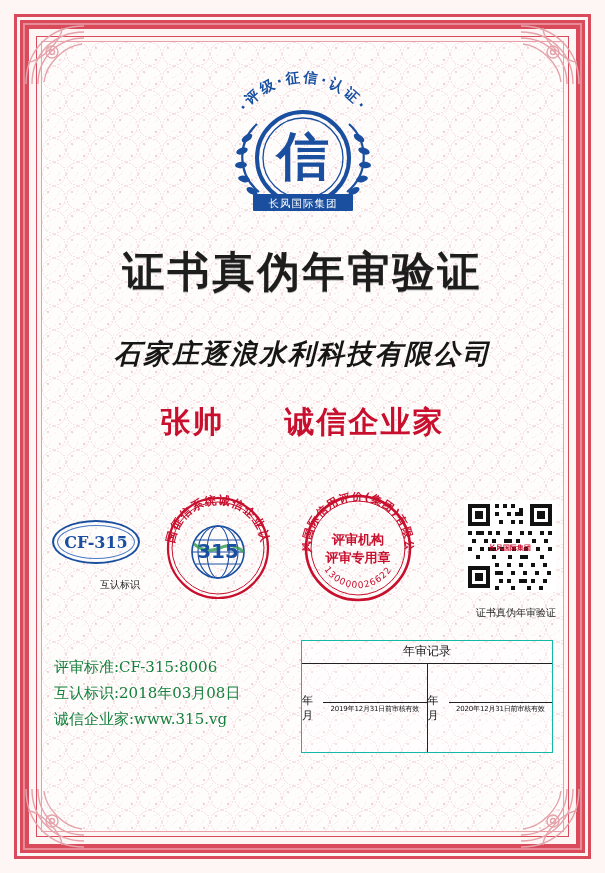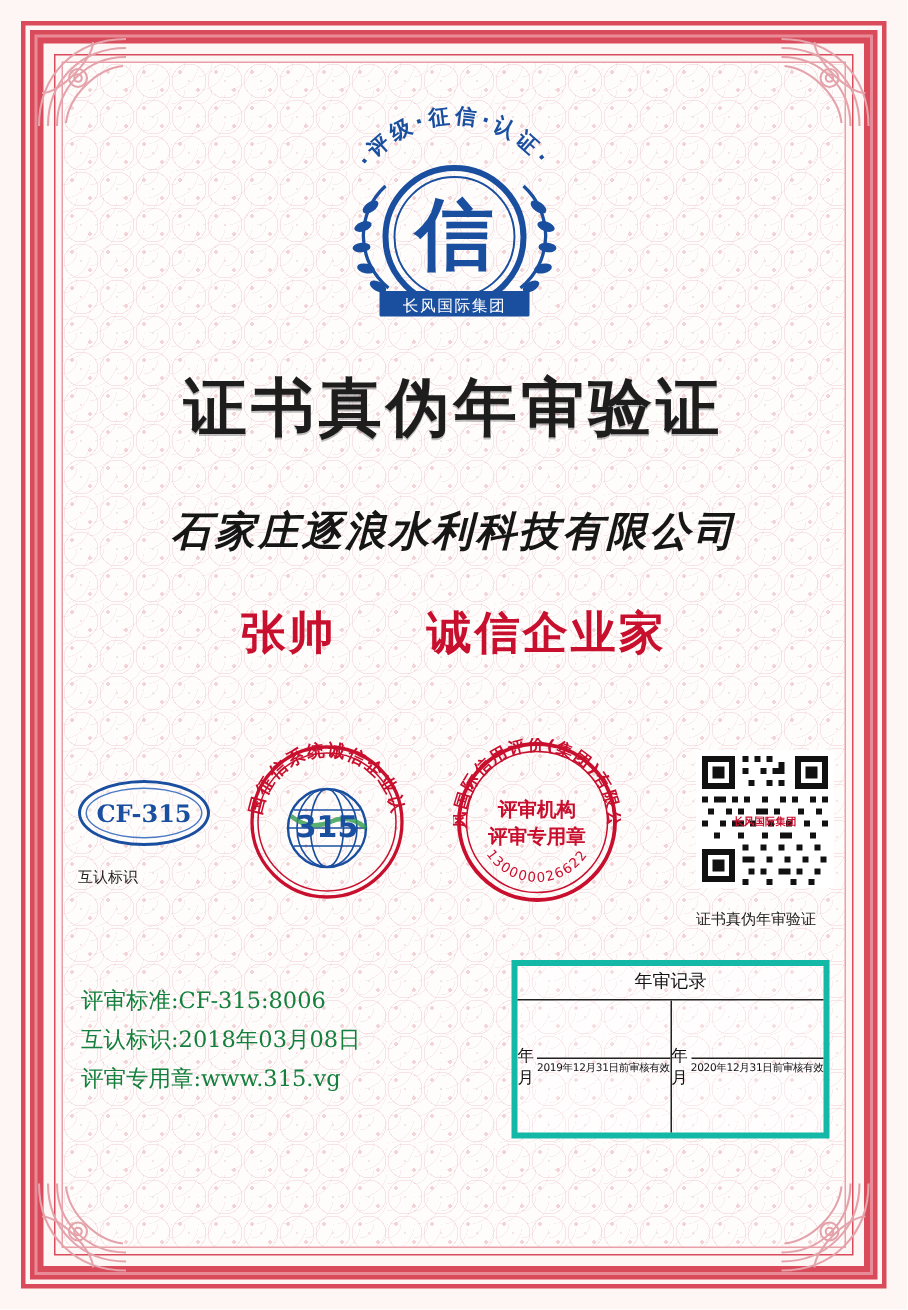--- a/index.html
+++ b/index.html
@@ -145,21 +145,21 @@
   
   .badges {
     position: absolute;
     left: 0; right: 0;
     top: 440px;
     height: 130px;
   }
 
   .badge {
     position: absolute;
-    text-align: left;
+    text-align: right;
   }
   .badge-caption {
     font-family: "DejaVu Sans", sans-serif;
     font-size: 10px;
     color: #222;
     margin-top: 14px;
     white-space: nowrap;
   }
 
   .cf-oval {
@@ -207,22 +207,22 @@
     font-size: 15px;
     color: #15803d;
     line-height: 26px;
   }
   .info-line { white-space: nowrap; }
 
   .annual-table {
     position: absolute;
     right: 8px;
     top: 596px;
-    width: 212px;
-    border: 4px solid #14b8a6;
+    width: 252px;
+    border: 1px solid #14b8a6;
     background: rgba(255,255,255,0.25);
     box-sizing: border-box;
   }
   .annual-title {
     text-align: center;
     font-family: "DejaVu Sans", sans-serif;
     font-size: 12px;
     padding: 2px 0 3px;
     border-bottom: 1px solid #222;
     color: #111;
@@ -504,21 +504,21 @@
             <text x="46" y="50" text-anchor="middle" font-family="DejaVu Sans, sans-serif" font-size="7" font-weight="bold" fill="#c8102e">长风国际集团</text>
           </svg>
         </div>
         <div class="badge-caption">证书真伪年审验证</div>
       </div>
     </div>
 
     <div class="info-block">
       <div class="info-line">评审标准:CF-315:8006</div>
       <div class="info-line">互认标识:2018年03月08日</div>
-      <div class="info-line">评审专用章:www.315.vg</div>
+      <div class="info-line">诚信企业家:www.315.vg</div>
     </div>
 
     <div class="annual-table">
       <div class="annual-title">年审记录</div>
       <div class="annual-body">
         <div class="annual-cell">
           <div class="cell-ym">年  月</div>
           <div class="cell-note">2019年12月31日前审核有效</div>
         </div>
         <div class="annual-cell">

